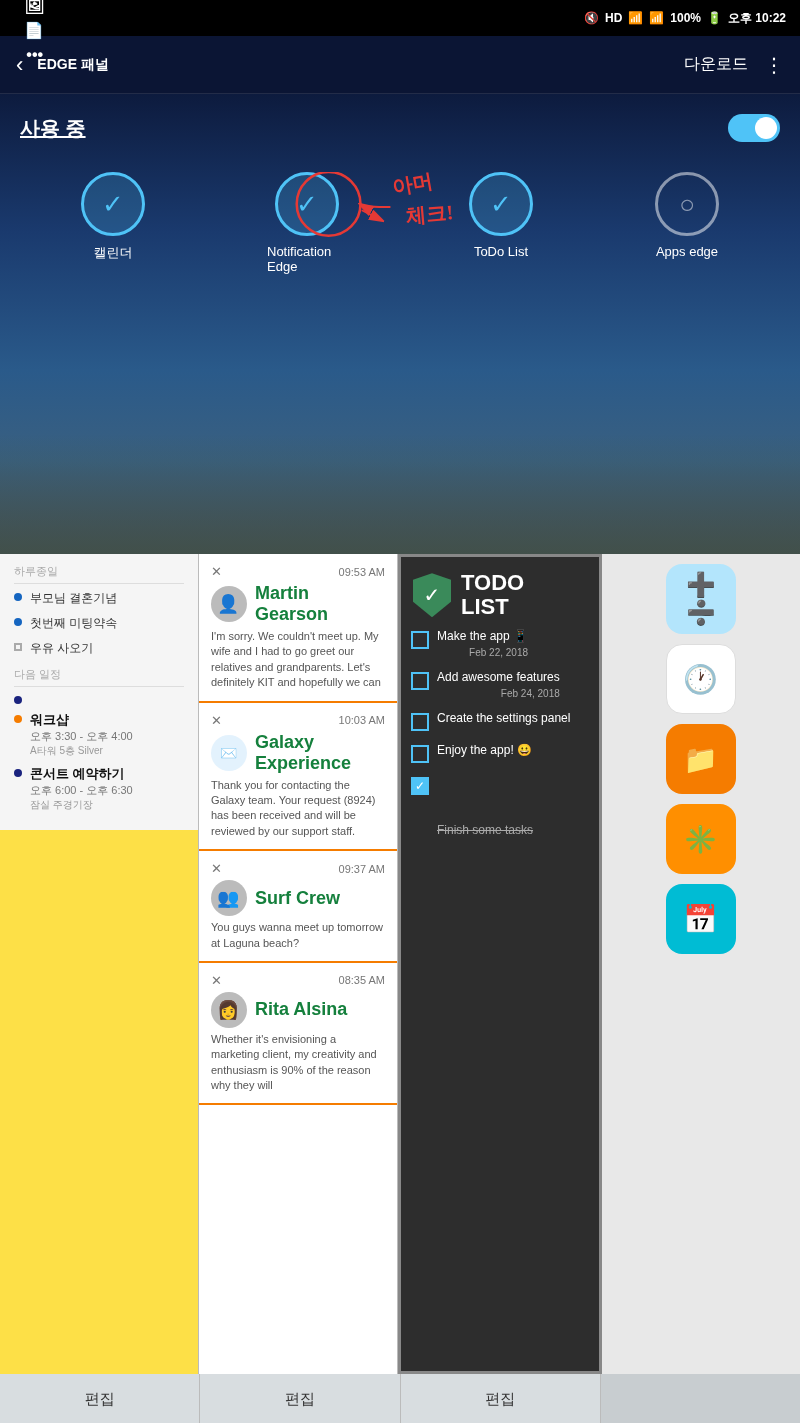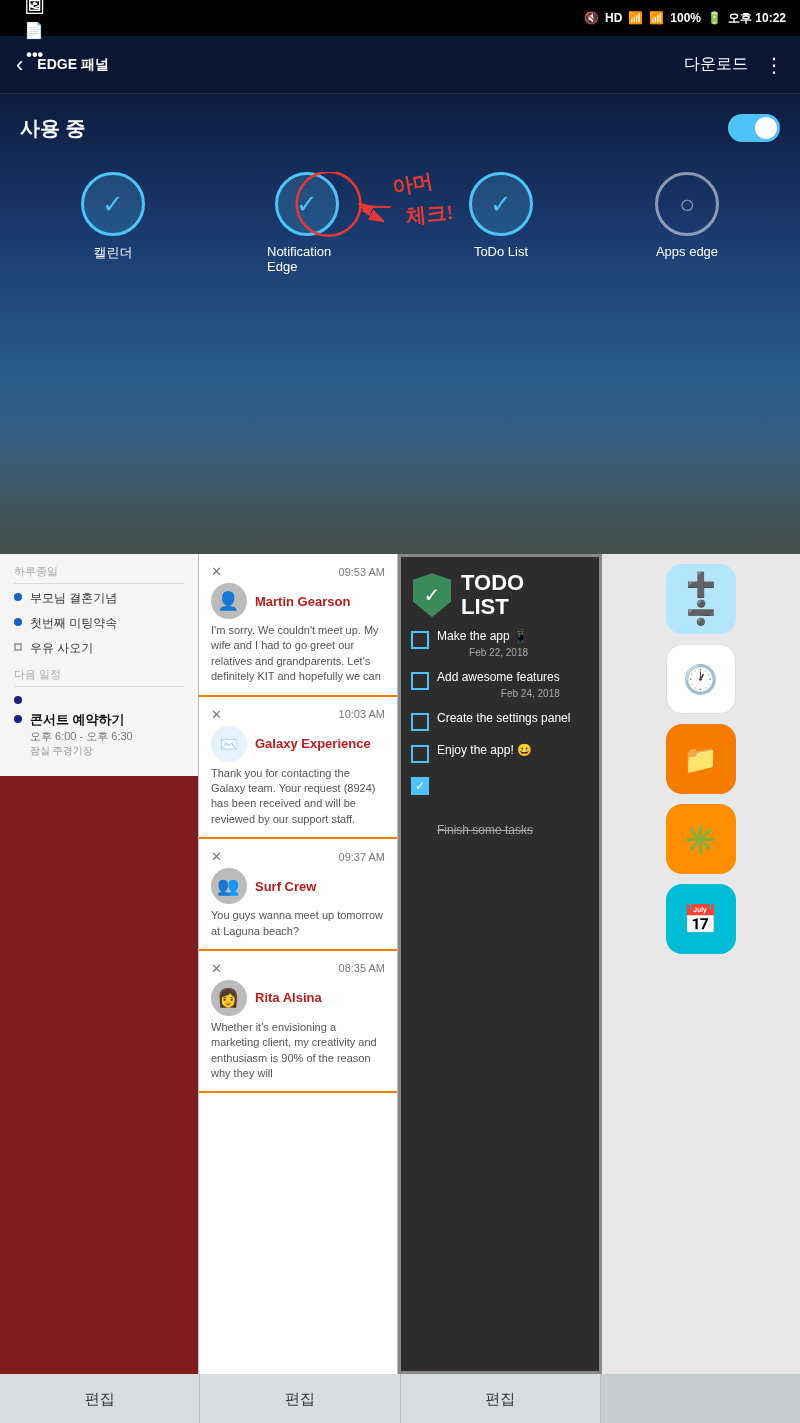--- a/index.html
+++ b/index.html
@@ -77,20 +77,21 @@
     .toggle-row {
       display: flex;
       align-items: center;
       justify-content: space-between;
       margin-bottom: 30px;
     }
     .toggle-label {
       color: #fff;
       font-size: 20px;
       font-weight: bold;
+      text-decoration: underline;
     }
     .toggle-switch {
       width: 52px;
       height: 28px;
       background: #4fc3f7;
       border-radius: 14px;
       position: relative;
       cursor: pointer;
     }
     .toggle-switch::after {
@@ -150,21 +151,21 @@
       gap: 0;
       padding: 0;
       flex: 1;
       min-height: 820px;
       position: relative;
     }
 
     
     .panel {
       flex: 1;
-      background: #7f1d1d;
+      background: #fde047;
       min-width: 0;
       border-right: 1px solid #bbb;
       display: flex;
       flex-direction: column;
     }
     .panel:last-child { border-right: none; }
 
     
     .calendar-panel {
       background: #f5f5f5;
@@ -250,22 +251,22 @@
       background: #bbb;
       overflow: hidden;
       flex-shrink: 0;
       display: flex;
       align-items: center;
       justify-content: center;
       font-size: 18px;
     }
     .notif-sender-name {
       font-weight: bold;
-      font-size: 13px;
-      color: #b91c1c;
+      font-size: 18px;
+      color: #15803d;
     }
     .notif-body {
       color: #555;
       font-size: 11px;
       line-height: 1.4;
     }
 
     
     .todo-panel {
       background: #2d2d2d;
@@ -493,20 +494,28 @@
         <span class="cal-item-text">우유 사오기</span>
       </div>
 
       <div class="cal-section-label" style="margin-top:10px;">다음 일정</div>
 
 
       <div class="cal-item">
         <div class="cal-event-dot dark-blue"></div>
       </div>
 
+      <div class="cal-item">
+        <div class="cal-event-dot orange"></div>
+        <div>
+          <div class="cal-event-title">워크샵</div>
+          <div class="cal-event-time">오후 3:30 - 오후 4:00</div>
+          <div class="cal-event-loc">A타워 5층 Silver</div>
+        </div>
+      </div>
 
       <div class="cal-item">
         <div class="cal-event-dot dark-blue"></div>
         <div>
           <div class="cal-event-title">콘서트 예약하기</div>
           <div class="cal-event-time">오후 6:00 - 오후 6:30</div>
           <div class="cal-event-loc">잠실 주경기장</div>
         </div>
       </div>
     </div>

